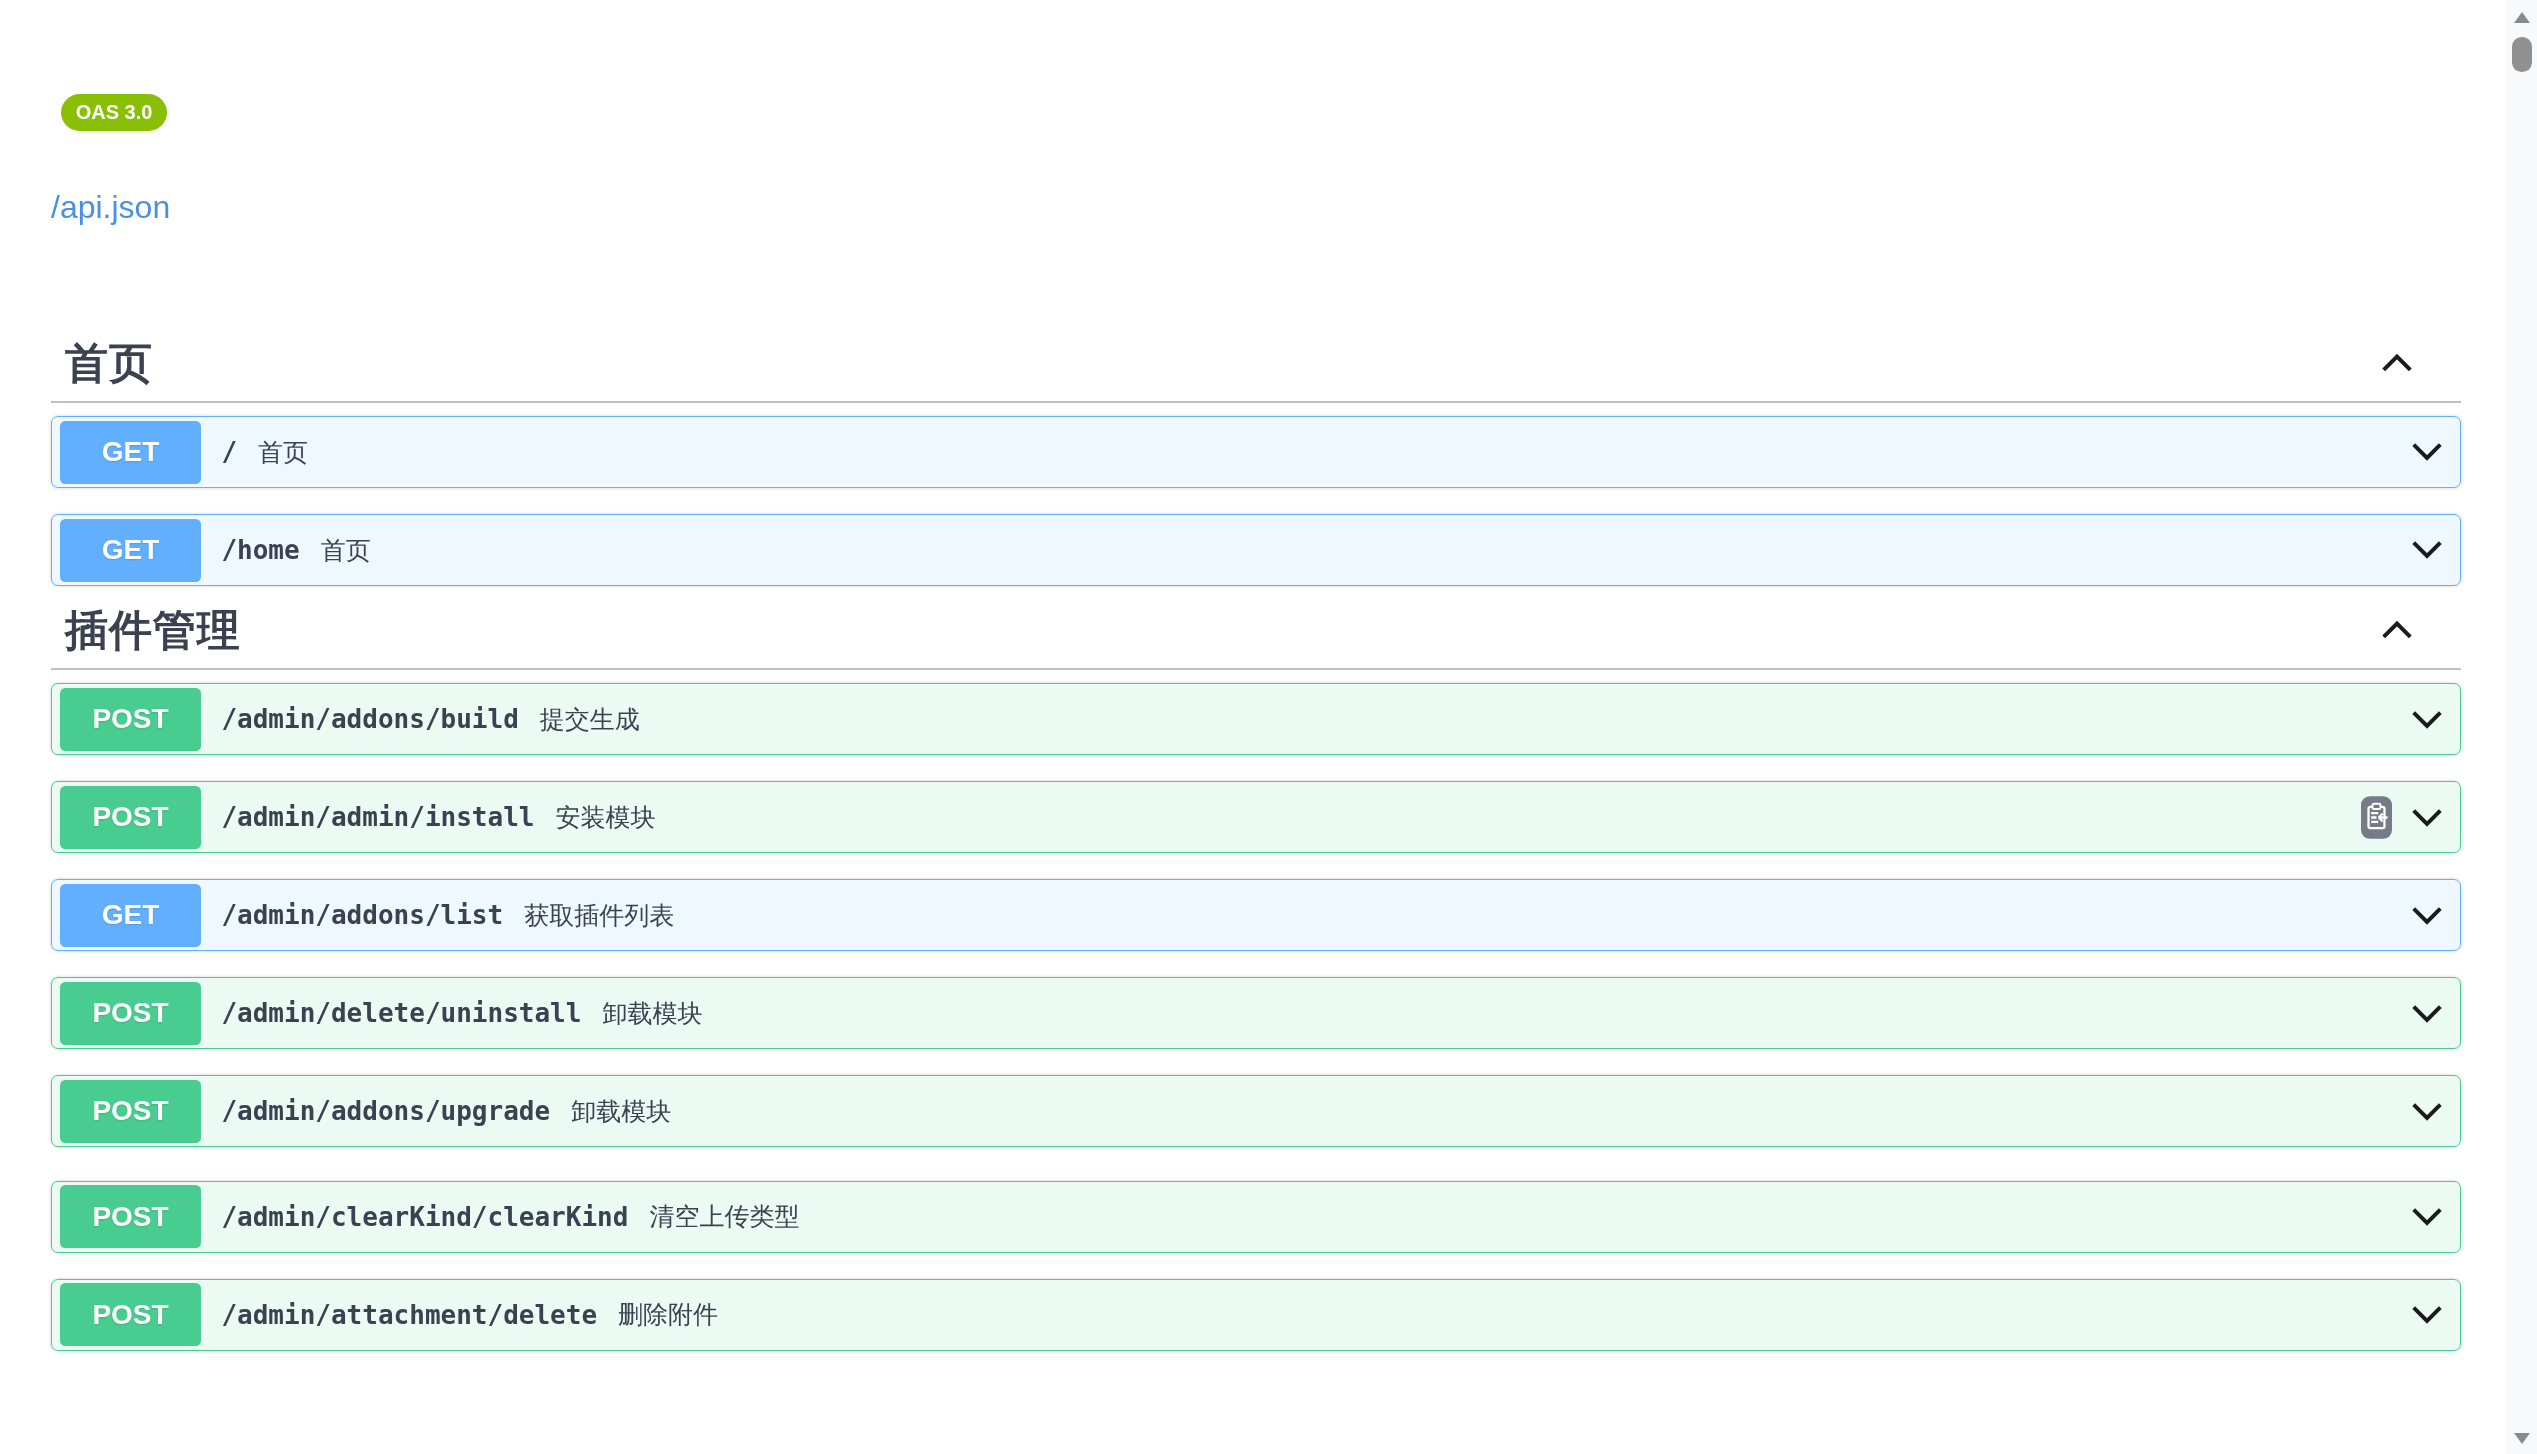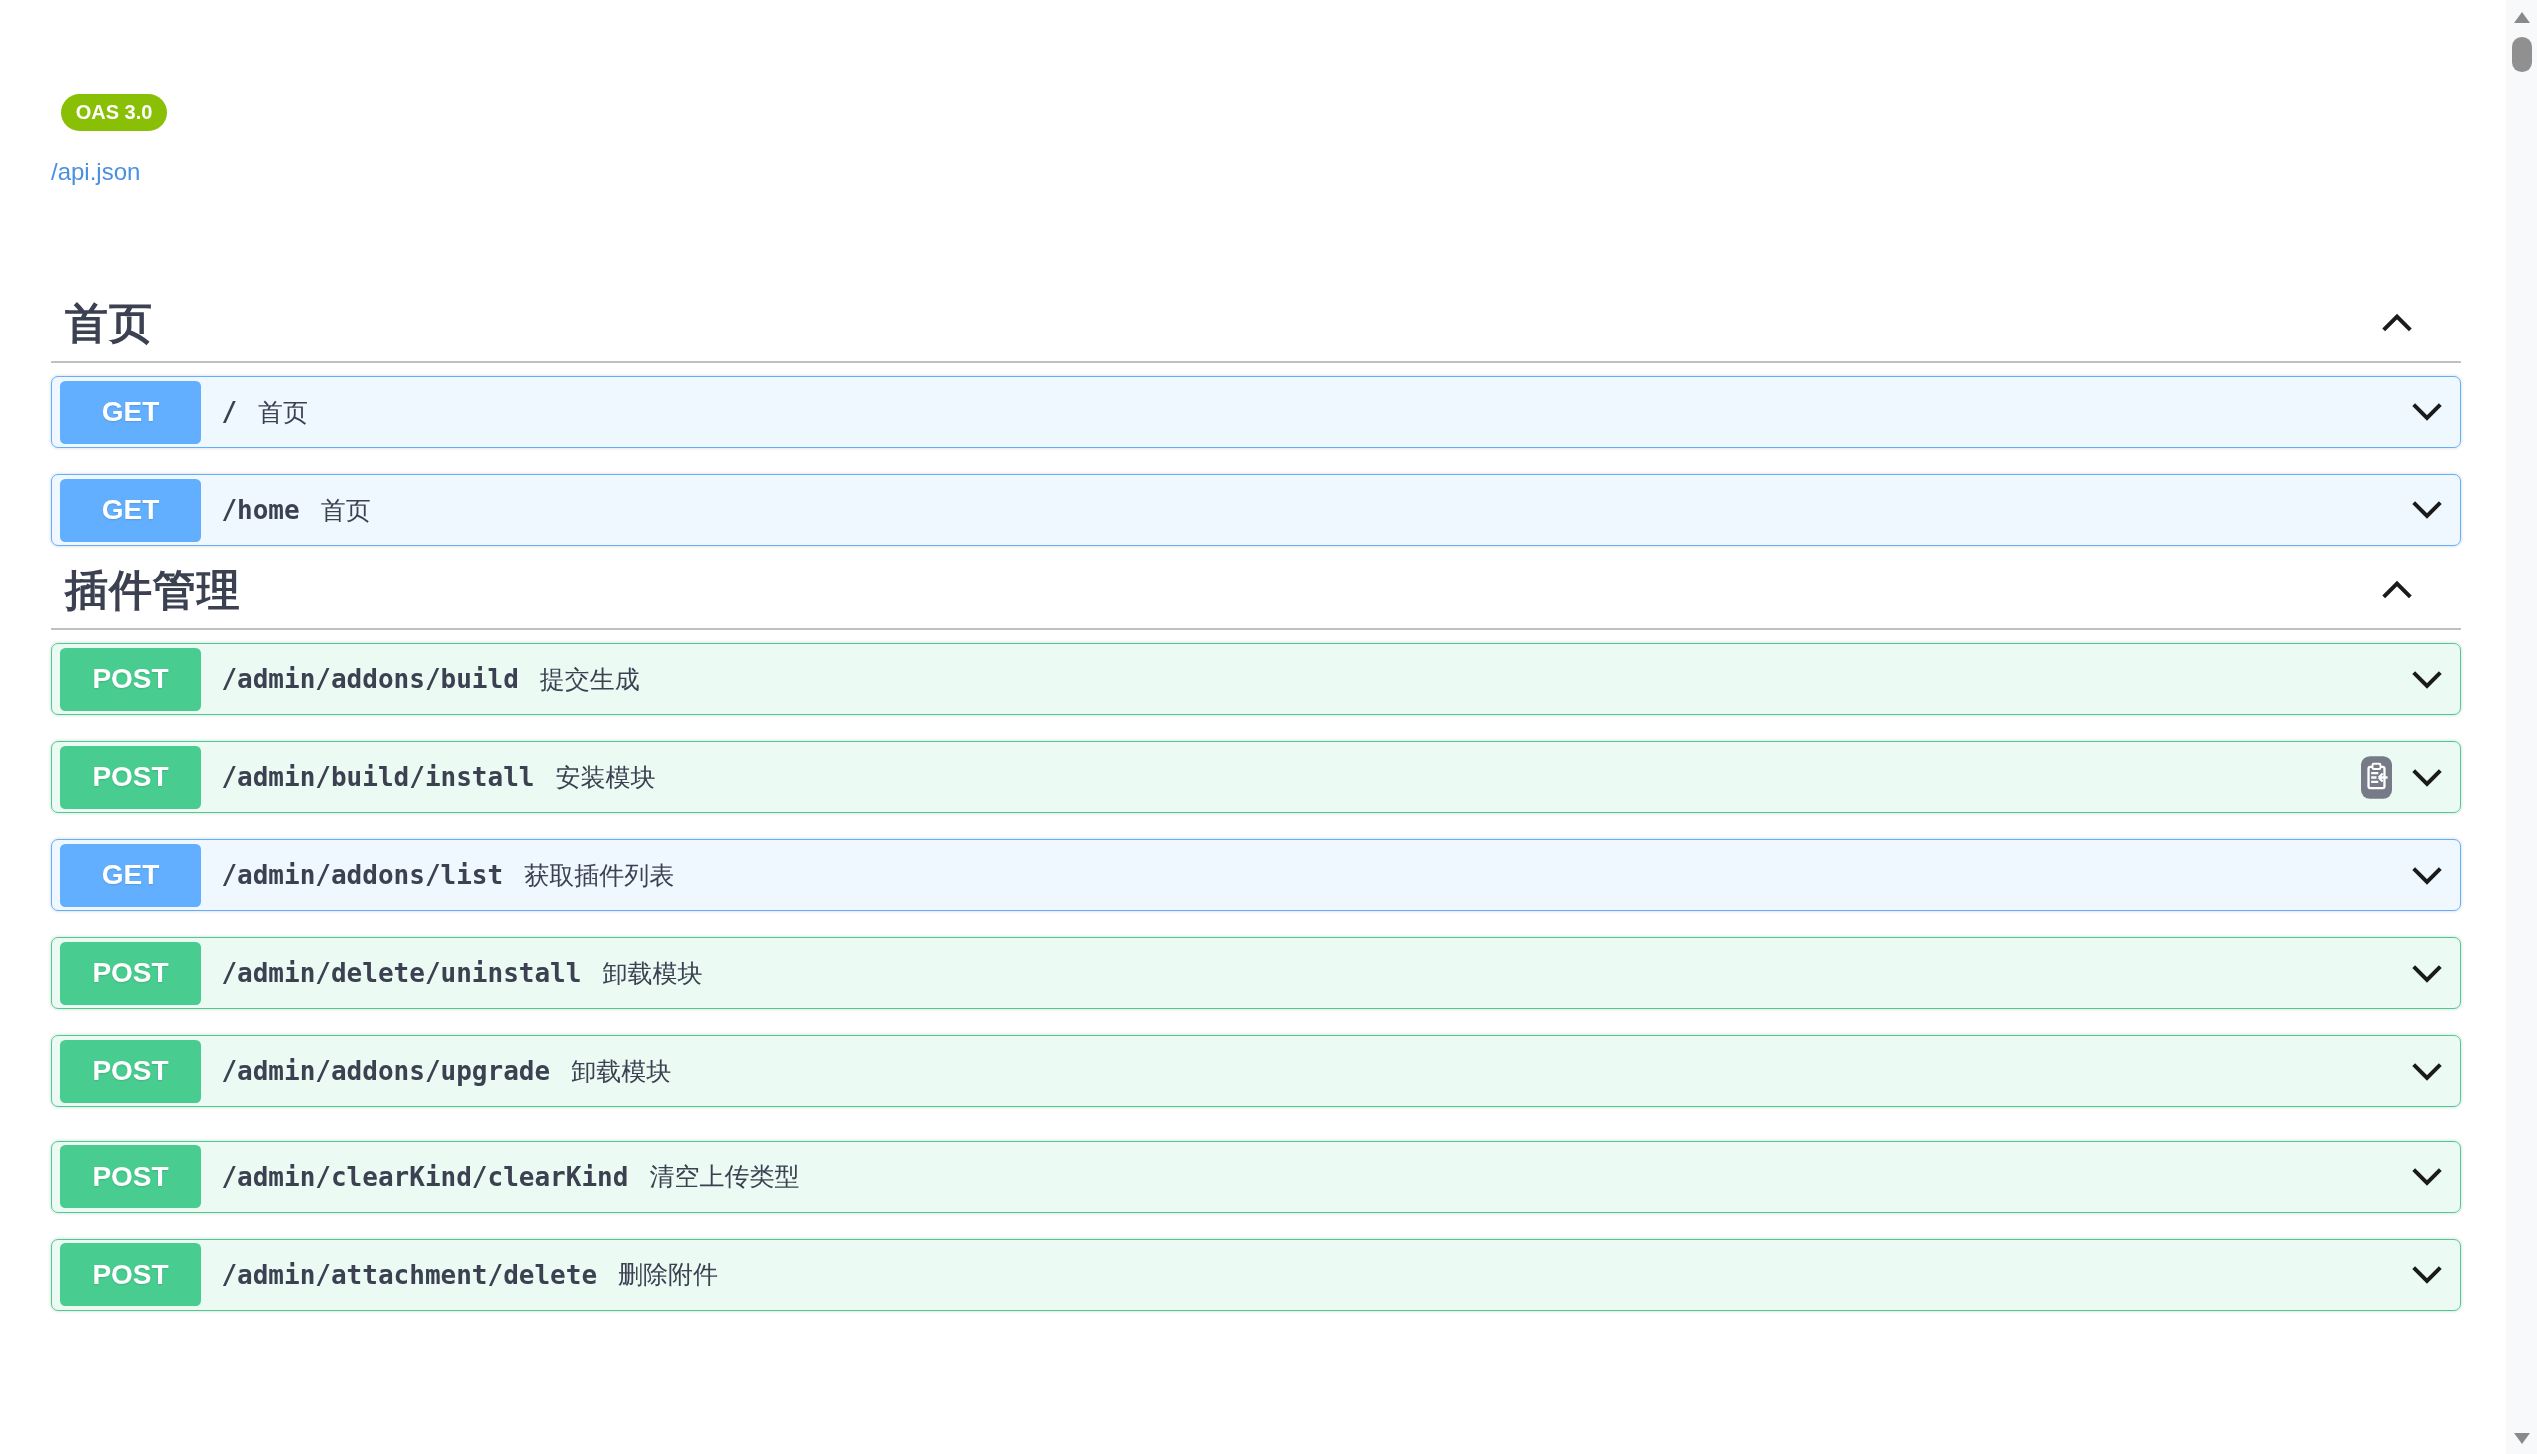--- a/index.html
+++ b/index.html
@@ -14,22 +14,22 @@
 
   
   .info { padding-top: 94px; }
   .oas-badge {
     display: inline-block;
     background: var(--oas, #89bf04);
     color: #fff; font-weight: bold; font-size: 20px; line-height: 1;
     padding: 8px 15px 8.9px; border-radius: 21px; margin-left: 9.7px;
   }
   .spec-link {
-    display: inline-block; margin-top: 27px;
-    font-size: 24px; color: var(--link, #4a90e2); text-decoration: none;
+    display: inline-block; margin-top: 58px;
+    font-size: 32px; color: var(--link, #4a90e2); text-decoration: none;
     cursor: pointer;
   }
 
   
   #sections { margin-top: 113px; }
   .section + .section { margin-top: 20px; }
   .section-header {
     display: flex; align-items: center;
     border-bottom: 2.7px solid rgba(59,65,81,.33);
     padding: 0 48px 14px 14px;
@@ -147,21 +147,21 @@
     <span class="right">
 
       <svg class="chev" width="32" height="19.5" viewBox="0 0 36 22">
                 <polyline points="3,3 18,18 33,3"></polyline>
               </svg>
     </span>
   </div>
 
   <div class="opblock post">
     <span class="method">POST</span>
-    <span class="path">/admin/build/install</span>
+    <span class="path">/admin/admin/install</span>
     <span class="summary">安装模块</span>
     <span class="right">
       <svg class="clip-icon" width="31" height="43" viewBox="0 0 35 48">
         <rect x="0" y="0" width="35" height="48" rx="10" fill="#767b87"></rect>
         <g stroke="#fff" stroke-width="2.6" fill="none">
           <rect x="8.5" y="12" width="18" height="24" rx="2"></rect>
           <path d="M11.5 19 h8 M11.5 24 h6 M11.5 29 h8"></path>
           <path d="M30 24 h-10 m0 0 l4.5 -4.5 m-4.5 4.5 l4.5 4.5"></path>
         </g>
         <rect x="13" y="8.5" width="9" height="6" rx="1.5" fill="#767b87" stroke="#fff" stroke-width="2.2"></rect>

